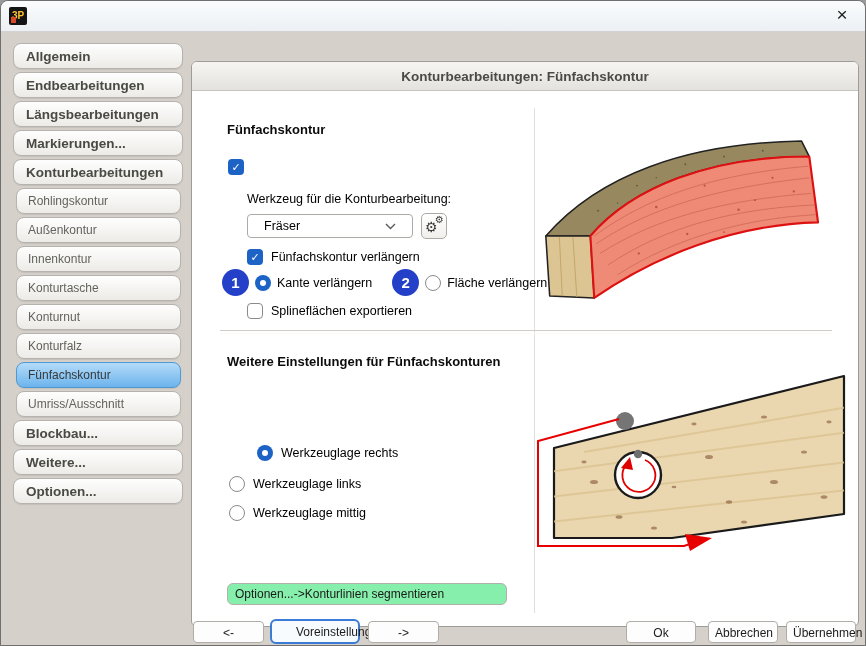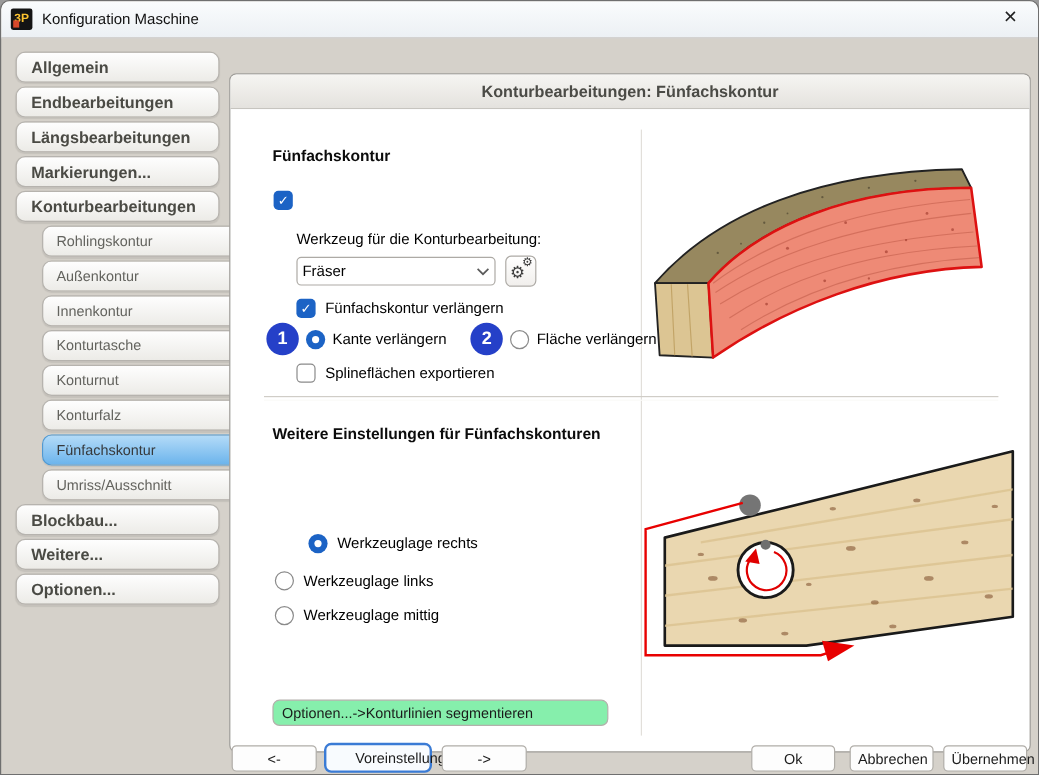--- a/index.html
+++ b/index.html
@@ -13,21 +13,21 @@
            color:#fdc32f;font-size:10px;font-weight:bold;text-align:center;line-height:18px;}
   .appicon i{position:absolute;left:2px;bottom:2px;width:5px;height:6px;background:#d8492a;font-style:normal;}
   .wtitle{position:absolute;left:34px;top:0;height:30px;line-height:30px;font-size:12.5px;color:#111;}
   .wclose{position:absolute;right:6px;top:0;width:34px;height:30px;text-align:center;line-height:28px;
           font-size:19px;color:#222;cursor:pointer;}
   
   .sidebar{position:absolute;left:12px;top:42px;width:170px;display:flex;flex-direction:column;gap:3px;}
   .sbtn{box-sizing:border-box;height:26px;border:1px solid #b6b3ae;border-radius:8px;
         background:linear-gradient(#fefefe,#ecebe7);display:flex;align-items:center;padding:0 12px;
         color:#4a4a44;font-size:13.5px;font-weight:bold;box-shadow:0 1px 1px rgba(0,0,0,.08);cursor:pointer;}
-  .sbtn.sub{margin-left:22px;width:165px;font-size:12px;font-weight:normal;color:#63635e;padding:0 11px;}
+  .sbtn.sub{margin-left:3px;width:165px;font-size:12px;font-weight:normal;color:#63635e;padding:0 11px;}
   .sbtn.sel{background:linear-gradient(#b4dbf8,#6cb4ec);border-color:#4f99d3;color:#36393c;}
   
   .panel{position:absolute;left:190px;top:60px;width:668px;height:566px;background:#fff;
          border:1px solid #9e9c98;border-radius:6px;box-sizing:border-box;}
   .phead{position:absolute;left:0;top:0;width:100%;height:29px;border-radius:5px 5px 0 0;
          background:linear-gradient(#f6f5f2,#e4e2de);border-bottom:1px solid #c6c4bf;
          text-align:center;line-height:29px;font-size:13.5px;font-weight:bold;color:#4b4b46;box-sizing:border-box;}
   .vdiv{position:absolute;left:342px;top:46px;width:1px;height:505px;background:#e2dfda;}
   .hdiv{position:absolute;left:28px;top:268px;width:612px;height:2px;
         border-top:1px solid #d0cdc7;border-bottom:1px solid #fbfaf8;}
@@ -41,21 +41,21 @@
   .cb.off{background:#fff;border:1px solid #8a8a8a;}
   .rd{width:16px;height:16px;border-radius:50%;box-sizing:border-box;position:relative;flex:0 0 auto;}
   .rd.on{background:#1c63c5;}
   .rd.on::after{content:"";position:absolute;left:5px;top:5px;width:6px;height:6px;border-radius:50%;background:#fff;}
   .rd.off{background:#fff;border:1px solid #8a8a8a;}
   .badge{width:27px;height:27px;border-radius:50%;background:#2540c8;color:#fff;font-size:15px;font-weight:bold;
          display:flex;align-items:center;justify-content:center;flex:0 0 auto;}
   
   .select{position:absolute;left:55px;top:152px;width:166px;height:24px;box-sizing:border-box;
           border:1px solid #adaaa5;border-radius:4px;background:#fff;display:flex;align-items:center;
-          padding:0 4px;font-size:12.5px;color:#000;justify-content:space-between;cursor:pointer;}
+          padding:0 16px;font-size:12.5px;color:#000;justify-content:space-between;cursor:pointer;}
   .gearbtn{position:absolute;left:229px;top:151px;width:26px;height:26px;box-sizing:border-box;
            border:1px solid #adaaa5;border-radius:5px;background:linear-gradient(#fff,#f1efec);
            color:#3c3c3c;cursor:pointer;}
   .gearbtn .g1{position:absolute;left:3px;top:6px;font-size:14px;line-height:14px;}
   .gearbtn .g2{position:absolute;right:2px;top:1px;font-size:10px;line-height:10px;}
   .notebox{position:absolute;left:35px;top:521px;width:280px;height:22px;box-sizing:border-box;
            border:1px solid #b3b0ab;border-radius:6px;background:#86efac;font-size:12px;color:#1a1a1a;
            display:flex;align-items:center;padding:0 7px;}
   
   .fbtn{position:absolute;top:620px;height:22px;box-sizing:border-box;border:1px solid #b0ada8;border-radius:4px;
@@ -64,21 +64,20 @@
   .fbtn.preset{top:618px;height:25px;border:2px solid #3a7bd5;border-radius:6px;line-height:21px;background:#f8fbfe;padding-left:24px;}
   .illus{position:absolute;}
 </style>
 </head>
 <body>
 
 <div class="window">
 
   <div class="titlebar">
     <div class="appicon"><span>3P</span><i></i></div>
-    <div class="wtitle">Konfiguration Maschine</div>
     <div class="wclose">×</div>
   </div>
 
   <div class="sidebar">
     <div class="sbtn">Allgemein</div>
     <div class="sbtn">Endbearbeitungen</div>
     <div class="sbtn">Längsbearbeitungen</div>
     <div class="sbtn">Markierungen...</div>
     <div class="sbtn">Konturbearbeitungen</div>
     <div class="sbtn sub">Rohlingskontur</div>

